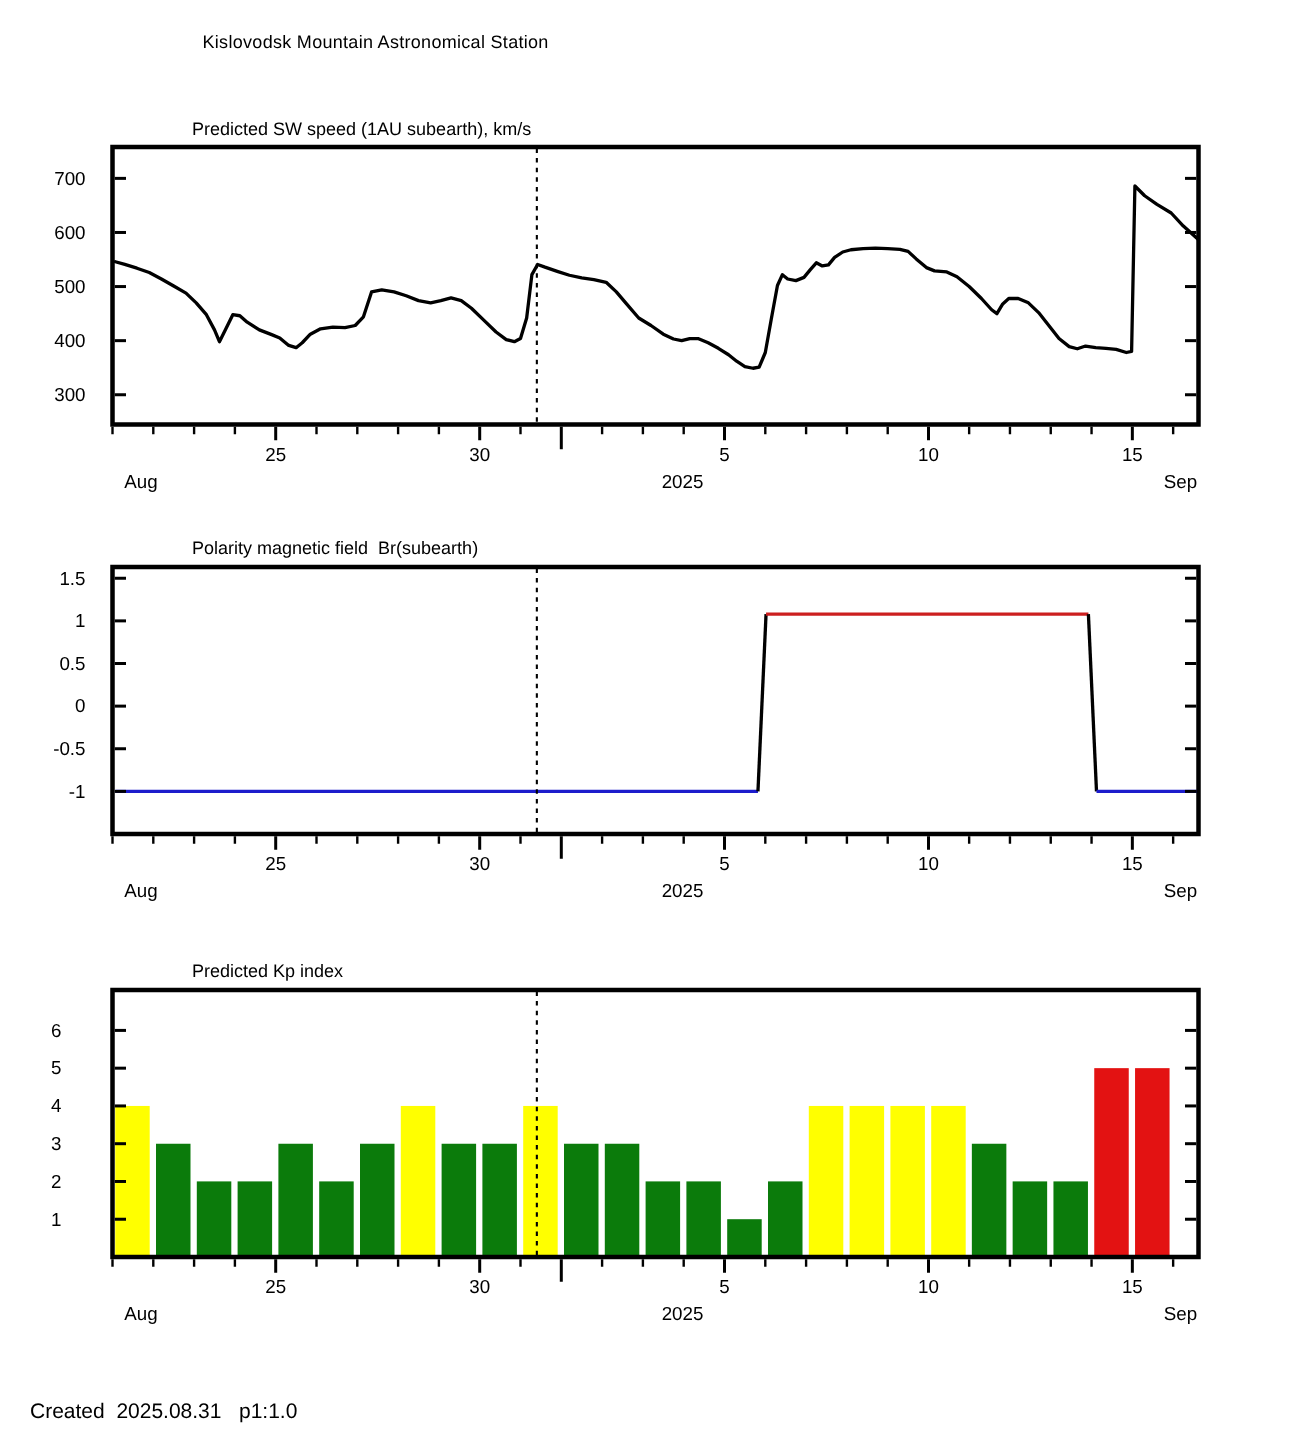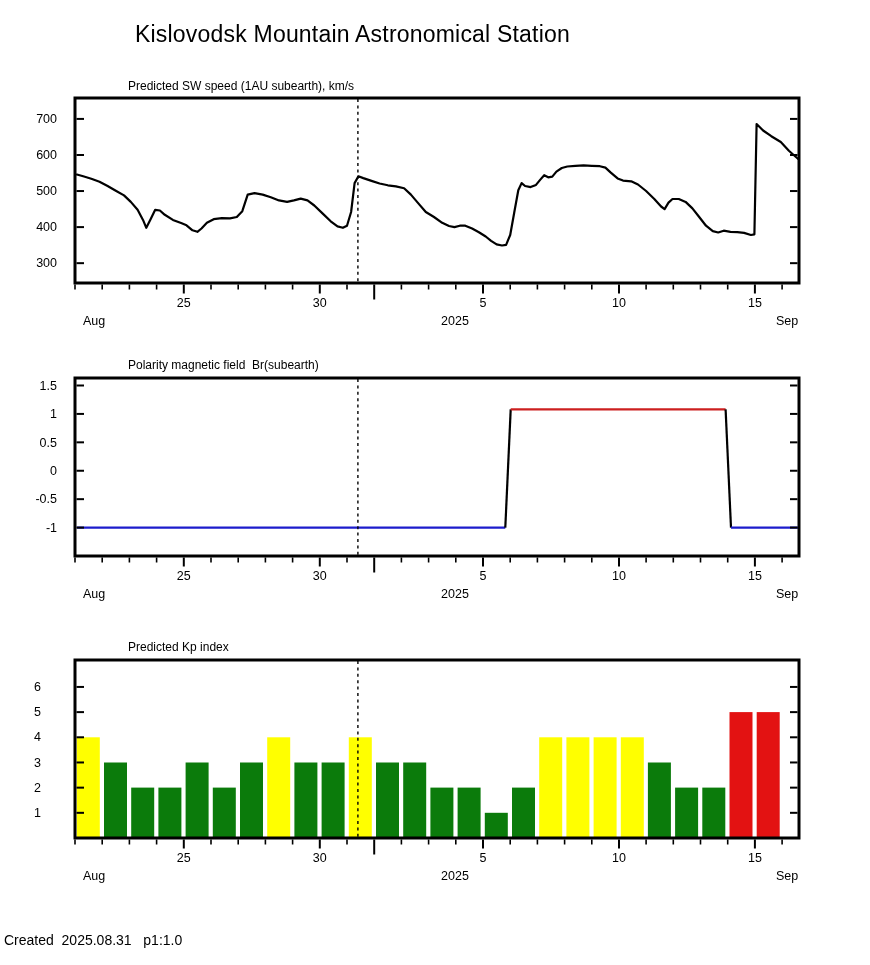--- a/index.html
+++ b/index.html
@@ -1,19 +1,19 @@
 <!DOCTYPE html>
 <html><head>
 <meta charset="utf-8">
 <title>Kislovodsk Mountain Astronomical Station</title>
 <style>
   html,body{margin:0;padding:0;background:#fff;}
   body{width:870px;height:965px;position:relative;font-family:"Liberation Sans",sans-serif;color:#000;overflow:hidden;}
-  #page-title{position:absolute;left:135px;top:21px;font-size:23px;letter-spacing:.2px;white-space:pre;}
-  #footer-created{position:absolute;left:4px;top:932px;font-size:14px;white-space:pre;}
+  #page-title{position:absolute;left:135px;top:21px;font-size:12px;letter-spacing:.2px;white-space:pre;}
+  #footer-created{position:absolute;left:20px;top:932px;font-size:14px;white-space:pre;}
   #charts{position:absolute;left:0;top:0;}
   .box{fill:none;stroke:#000;stroke-width:3;}
   .tick{stroke:#000;stroke-width:2;}
   .xtick{stroke:#000;}
   .lab{font-size:12.5px;fill:#000;}
   .ctitle{font-size:12px;fill:#000;white-space:pre;}
   .series{fill:none;stroke:#000;stroke-width:2.2;stroke-linejoin:round;stroke-linecap:round;}
   .seg{stroke-width:2.2;stroke-linecap:butt;}
   .dash{stroke:#000;stroke-width:1.4;stroke-dasharray:3 3.4;}
 </style>

